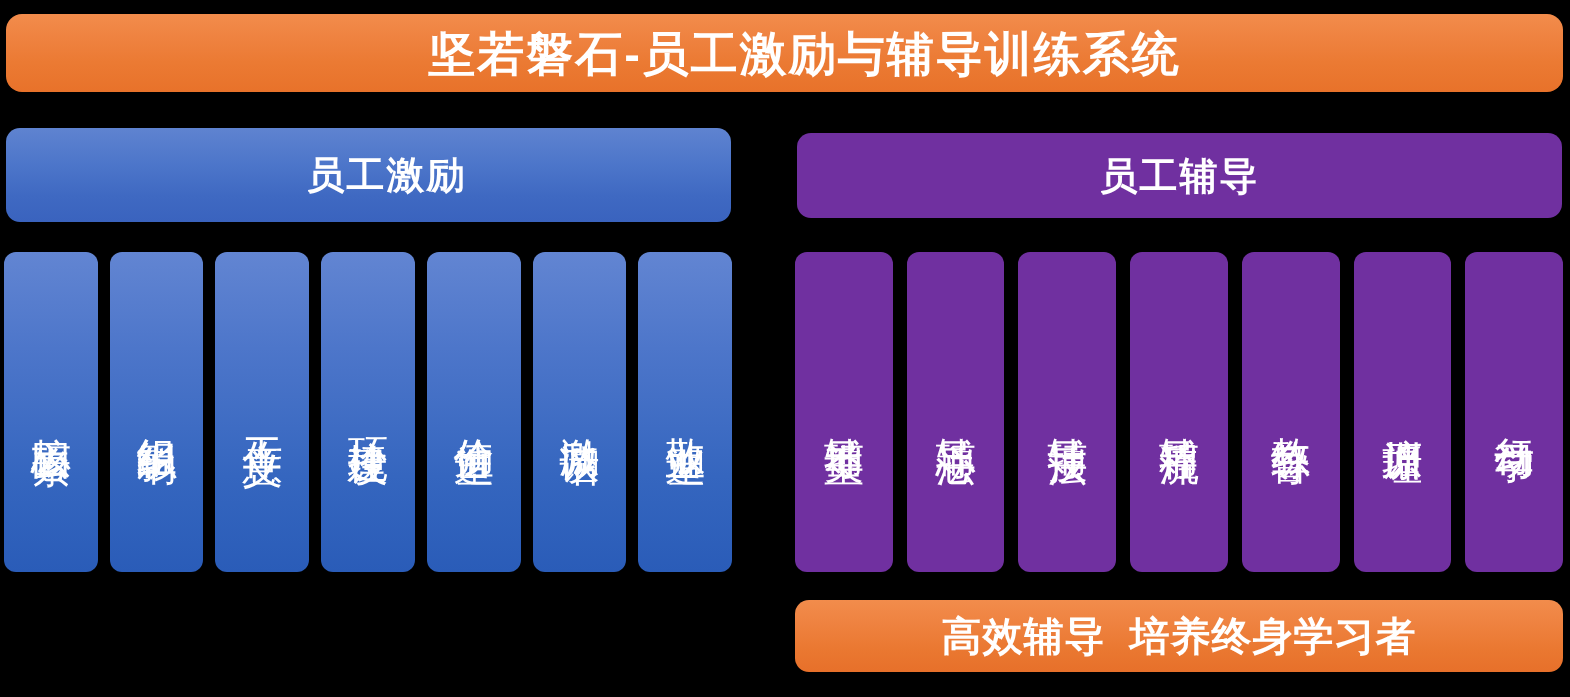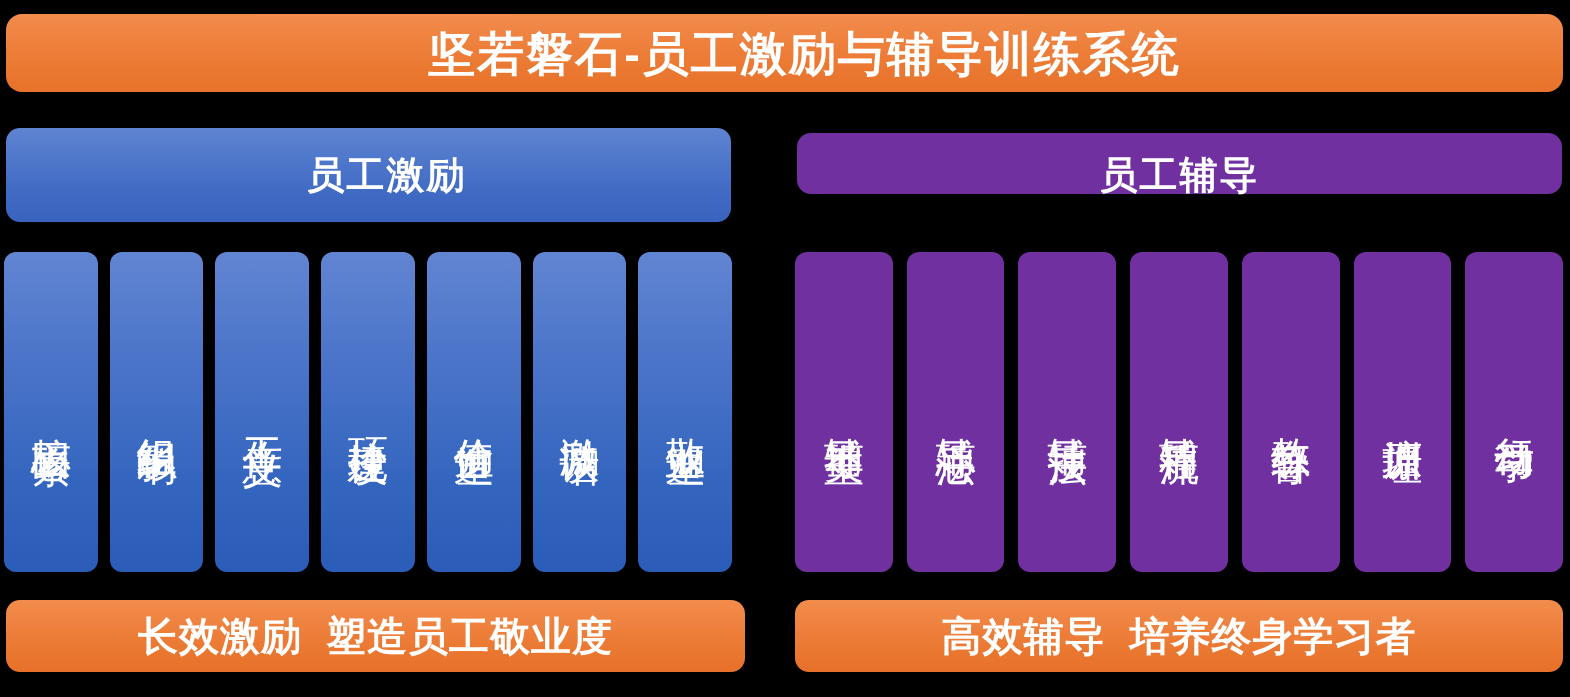--- a/index.html
+++ b/index.html
@@ -63,23 +63,22 @@
     box-sizing: border-box;
   }
   .section-header-blue {
     margin: 8px 1px 0 2px;
     height: 94px;
     background: linear-gradient(to bottom, #5f83d0 0%, #4d76ca 38%, #3f69c2 72%, #3a63be 100%);
     padding-left: 36px;
   }
   .section-header-purple {
     margin: 13px 1px 0 2px;
-    height: 61px;
+    height: 85px;
     background: #7030a0;
-    align-items: flex-end;
   }
   .section-header-label {
     color: #ffffff;
     font-size: 38px;
     font-weight: bold;
     letter-spacing: 2px;
     line-height: 1;
     white-space: nowrap;
   }
 
@@ -207,20 +206,17 @@
       <span class="column-label">教练督导</span>
     </div>
     <div class="column column-purple">
       <span class="column-label">培训原理</span>
     </div>
     <div class="column column-purple">
       <span class="column-label">行动学习</span>
     </div>
   </div>
 
-  <div class="footer-bar footer-left">
-    <span class="footer-text">长效激励  塑造员工敬业度</span>
-  </div>
   <div class="footer-bar footer-right">
     <span class="footer-text">高效辅导  培养终身学习者</span>
   </div>
 
 </div>
 
 </body></html>

